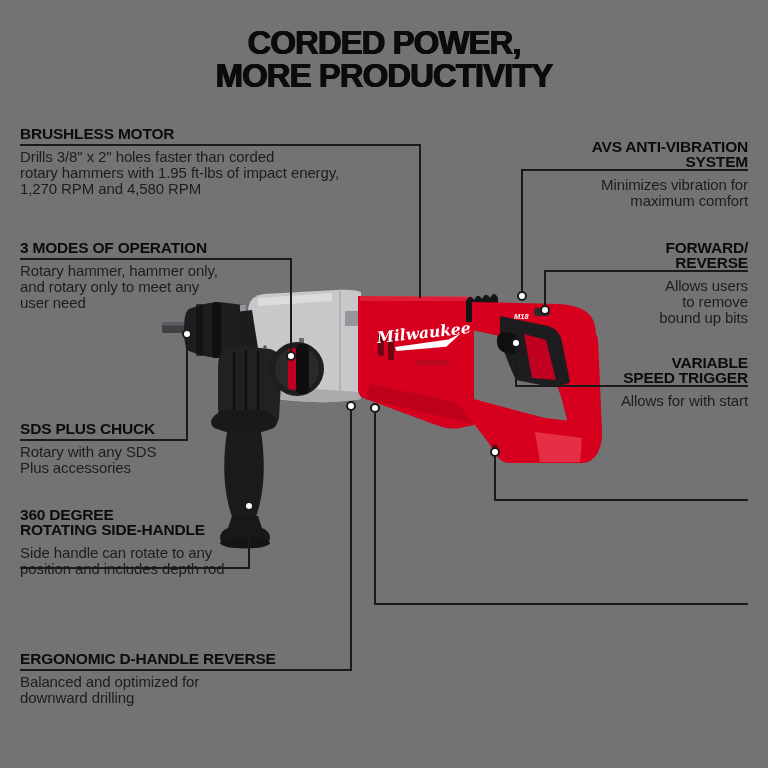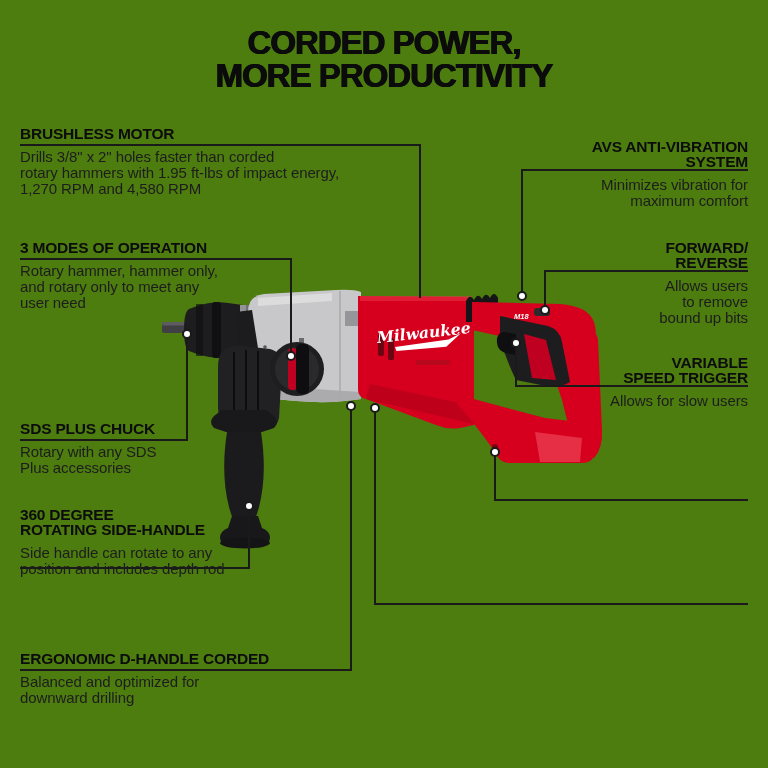--- a/index.html
+++ b/index.html
@@ -1,16 +1,16 @@
 <!DOCTYPE html>
 <html><head>
 <meta charset="utf-8">
 <style>
   html,body{margin:0;padding:0;background:#fff;}
-  .stage{position:relative;width:768px;height:768px;background:#4d7c0f;overflow:hidden;
+  .stage{position:relative;width:768px;height:768px;background:#737373;overflow:hidden;
          font-family:"Liberation Sans","DejaVu Sans",sans-serif;}
   .page-title{position:absolute;left:0;right:0;top:26px;text-align:center;
     font-size:33px;line-height:33px;font-weight:bold;color:#0b0b0b;letter-spacing:-1px;
     white-space:pre-line;text-shadow:0.6px 0 #0b0b0b,-0.6px 0 #0b0b0b;}
   .callout{position:absolute;width:390px;}
   .callout .hd{font-size:15.5px;line-height:15px;font-weight:bold;color:#0c0c0c;
     letter-spacing:-0.2px;white-space:pre-line;}
   .callout .bd{font-size:15px;line-height:16.2px;color:#1d1d1d;letter-spacing:-0.1px;
     white-space:pre-line;margin-top:8px;}
   .left{left:20px;text-align:left;}
@@ -145,37 +145,37 @@
     <div class="bd">Rotary with any SDS
 Plus accessories</div>
   </div>
   <div class="callout left" style="top:507px">
     <div class="hd">360 DEGREE
 ROTATING SIDE-HANDLE</div>
     <div class="bd">Side handle can rotate to any
 position and includes depth rod</div>
   </div>
   <div class="callout left" style="top:651px">
-    <div class="hd">ERGONOMIC D-HANDLE CORDED</div>
+    <div class="hd">ERGONOMIC D-HANDLE REVERSE</div>
     <div class="bd">Balanced and optimized for
 downward drilling</div>
   </div>
 
   <div class="callout right" style="top:240px">
     <div class="hd">FORWARD/
 REVERSE</div>
     <div class="bd">Allows users
 to remove
 bound up bits</div>
   </div>
   <div class="callout right" style="top:139px">
     <div class="hd">AVS ANTI-VIBRATION
 SYSTEM</div>
     <div class="bd">Minimizes vibration for
 maximum comfort</div>
   </div>
   <div class="callout right" style="top:355px">
     <div class="hd">VARIABLE
 SPEED TRIGGER</div>
-    <div class="bd">Allows for slow users</div>
+    <div class="bd">Allows for with start</div>
   </div>
 
 </div>
 
 </body></html>

